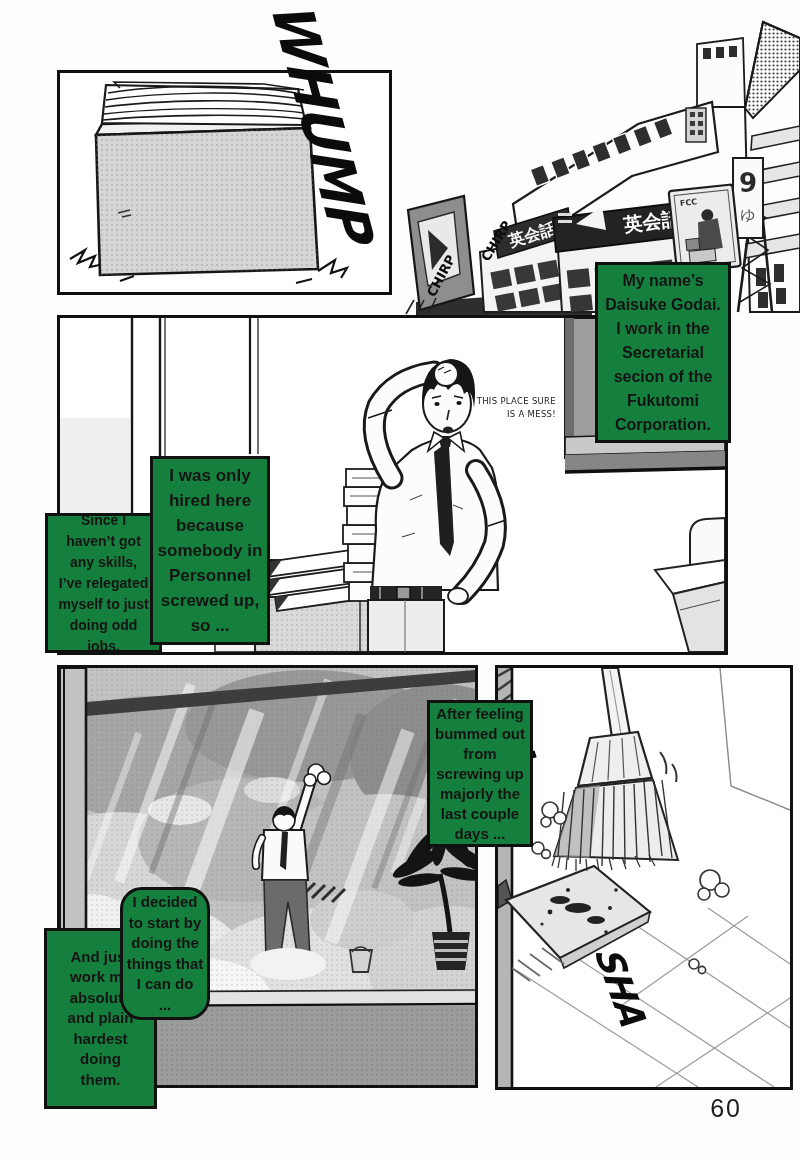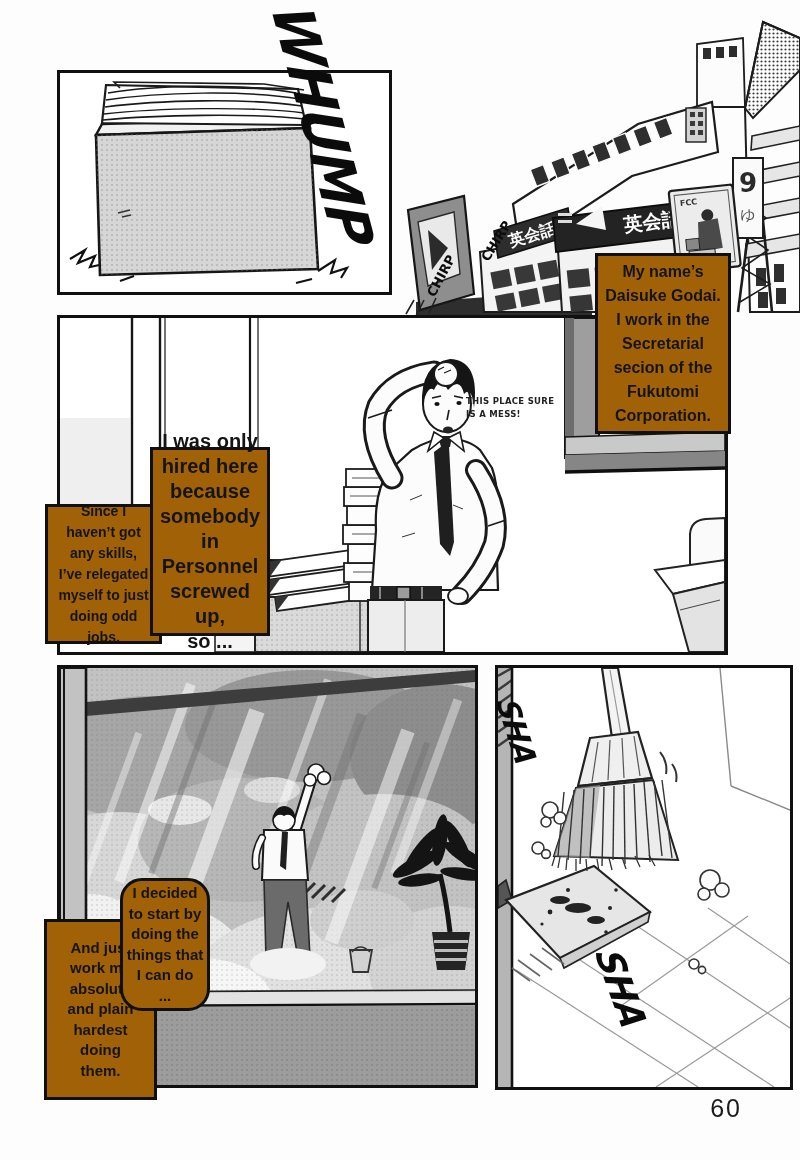--- a/index.html
+++ b/index.html
@@ -1,25 +1,25 @@
 <!DOCTYPE html>
 <html><head>
 <meta charset="utf-8">
 <style>
   html,body{margin:0;padding:0;background:#fdfdfd;}
   #page{position:relative;width:800px;height:1160px;background:#fdfdfd;overflow:hidden;
         font-family:"Liberation Sans",sans-serif;}
   .panel{position:absolute;background:#fff;border:3px solid #101010;box-sizing:border-box;overflow:hidden;z-index:1;}
-  .caption{position:absolute;background:#a16207;border:3px solid #101010;box-sizing:border-box;z-index:4;
+  .caption{position:absolute;background:#15803d;border:3px solid #101010;box-sizing:border-box;z-index:4;
            display:flex;align-items:center;justify-content:center;text-align:center;
-           font-weight:bold;color:#141414;white-space:pre-line;line-height:1.32;}
+           font-weight:bold;color:#141414;white-space:pre-line;line-height:1.32;margin-top:9px;}
   .sfx{position:absolute;font-family:"DejaVu Sans",sans-serif;font-weight:bold;font-style:italic;
        color:#0b0b0b;z-index:3;transform-origin:0 0;white-space:nowrap;letter-spacing:-1px;}
-  .handtext{position:absolute;z-index:2;font-family:"DejaVu Sans",sans-serif;font-weight:bold;
-            font-size:8.5px;line-height:1.5;color:#222;text-align:left;white-space:pre-line;letter-spacing:.3px;}
+  .handtext{position:absolute;z-index:2;font-family:"DejaVu Sans",sans-serif;font-weight:normal;
+            font-size:8.5px;line-height:1.5;color:#222;text-align:right;white-space:pre-line;letter-spacing:.3px;}
   #page-number{position:absolute;left:698px;top:1094px;width:44px;text-align:right;
                font-size:25px;color:#1c1c1c;letter-spacing:2px;z-index:2;}
   svg{display:block;}
 </style>
 </head>
 <body>
 
 <div id="page">
 
   <div class="panel" style="left:57px;top:70px;width:335px;height:225px;">
@@ -308,21 +308,21 @@
   <div class="handtext" style="left:466px;top:395px;width:90px;">THIS PLACE SURE
 IS A MESS!</div>
 
   <div class="caption" style="left:45px;top:504px;width:117px;height:140px;font-size:14px;line-height:21px;">Since I
 haven’t got
 any skills,
 I’ve relegated
 myself to just
 doing odd
 jobs.</div>
-  <div class="caption" style="left:150px;top:447px;width:120px;height:189px;font-size:20px;line-height:25px;">I was only
+  <div class="caption" style="left:150px;top:447px;width:120px;height:189px;font-size:17px;line-height:25px;">I was only
 hired here
 because
 somebody in
 Personnel
 screwed up,
 so ...</div>
 
   <div class="panel" style="left:57px;top:665px;width:421px;height:423px;">
     <svg width="415" height="417" viewBox="0 0 415 417">
       <defs>
@@ -515,18 +515,25 @@
           <circle cx="48" cy="186" r="4.4"></circle>
         <circle cx="212" cy="212" r="10"></circle>
           <circle cx="224" cy="222" r="7"></circle>
           <circle cx="206" cy="226" r="6"></circle>
         <circle cx="196" cy="296" r="5"></circle>
           <circle cx="204" cy="302" r="3.6"></circle>
       </g>
     </svg>
   </div>
 
+  <div class="caption" style="left:427px;top:691px;width:106px;height:147px;font-size:15px;line-height:20px;">After feeling
+bummed out
+from
+screwing up
+majorly the
+last couple
+days ...</div>
 
   <div class="sfx" style="left:524px;top:698px;font-size:30px;transform:rotate(72deg) skewX(-12deg);">SHA</div>
   <div class="sfx" style="left:628px;top:948px;font-size:36px;transform:rotate(70deg) skewX(-12deg);">SHA</div>
 
   <div id="page-number">60</div>
 </div>
 
 </body></html>

